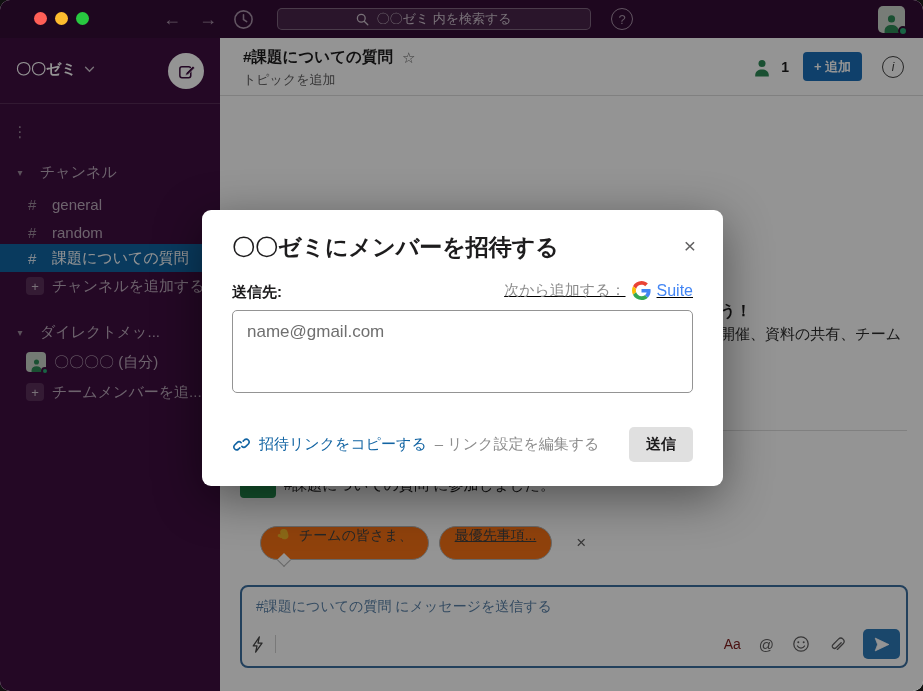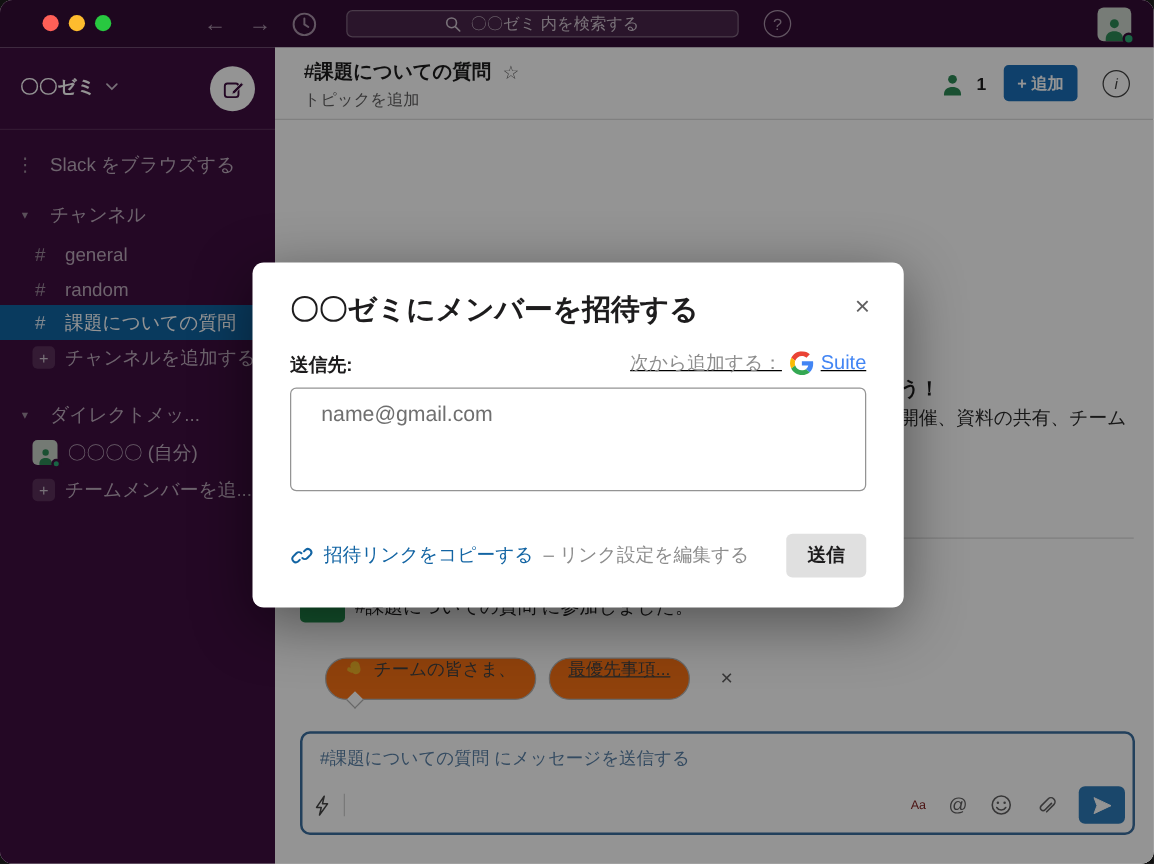--- a/index.html
+++ b/index.html
@@ -68,37 +68,37 @@
   .pill + .pill{margin-left:10px;text-decoration:underline;}
   .pill .tail{position:absolute;left:18px;bottom:-6px;width:10px;height:10px;background:#ffffff;
     border-left:1px solid #b3b3b3;border-bottom:1px solid #b3b3b3;transform:rotate(-45deg);}
   .pill-dismiss{margin-left:24px;font-size:17px;color:#616061;}
 
   .composer{position:absolute;left:20px;top:489px;width:668px;height:83px;border:2px solid #3B6E9F;border-radius:8px;background:#ffffff;}
   .composer-placeholder{position:absolute;left:14px;top:11px;font-size:14px;color:#5B82A8;white-space:nowrap;}
   .composer-bar{position:absolute;left:8px;right:6px;bottom:5px;height:34px;display:flex;align-items:center;}
   .composer-bar .vdiv{width:1px;height:18px;background:#d0d0d0;margin:0 10px;}
   .composer-bar .spacer{flex:1;}
-  .fmt-label{font-size:10px;color:#7f1d1d;margin-right:18px;}
+  .fmt-label{font-size:14px;color:#7f1d1d;margin-right:18px;}
   .at-label{font-size:15px;color:#616061;margin-right:18px;}
   .cb-icon{margin-right:18px;display:flex;align-items:center;}
   .send-btn{width:37px;height:30px;border-radius:5px;background:#2E7AB8;display:flex;align-items:center;justify-content:center;}
 
   
   .overlay{position:absolute;inset:0;background:rgba(0,0,0,0.42);z-index:50;}
   .modal{position:absolute;left:202px;top:210px;width:521px;height:276px;background:#ffffff;border-radius:9px;z-index:100;
     box-shadow:0 12px 48px rgba(0,0,0,0.45);}
   .modal-title{position:absolute;left:30px;top:22px;font-size:23px;font-weight:700;color:#1d1c1d;white-space:nowrap;}
   .modal-close{position:absolute;right:27px;top:24px;font-size:21px;color:#616061;}
   .to-label{position:absolute;left:30px;top:73px;font-size:15px;font-weight:700;color:#1d1c1d;}
   .add-from{position:absolute;right:30px;top:71px;display:flex;align-items:center;gap:6px;text-decoration:underline;}
   .add-from-label{font-size:15px;color:#8d8d8d;}
   .gsuite-label{font-size:16px;color:#4285F4;}
   .modal-textarea{position:absolute;left:30px;top:100px;width:461px;height:83px;border:1px solid #949494;border-radius:5px;
-    padding:11px 24px;font-size:17px;color:#1d1c1d;resize:none;outline:none;}
+    padding:11px 14px;font-size:17px;color:#1d1c1d;resize:none;outline:none;}
   .modal-textarea::placeholder{color:#6f6f6f;opacity:1;}
   .modal-footer-left{position:absolute;left:30px;top:217px;height:35px;display:flex;align-items:center;gap:8px;}
   .copy-link{font-size:15px;color:#1264A3;white-space:nowrap;text-align:right;}
   .edit-link{font-size:15px;color:#8d8d8d;white-space:nowrap;}
   .modal-send{position:absolute;right:30px;top:217px;width:64px;height:35px;border-radius:5px;background:#e0e0e0;
     display:flex;align-items:center;justify-content:center;font-size:15px;font-weight:700;color:#1d1c1d;}
 </style>
 </head>
 <body>
 
@@ -148,21 +148,20 @@
       <div class="compose-btn">
         <svg width="19" height="19" viewBox="0 0 20 20">
           <rect x="3" y="5" width="11.5" height="11.5" rx="2.2" fill="none" stroke="#3F0E40" stroke-width="1.6"></rect>
           <path d="M9.5 11.6l7.3-7.3 1.9 1.9-7.3 7.3-2.5.6.6-2.5z" fill="#3F0E40" stroke="#ffffff" stroke-width="0.8"></path>
         </svg>
       </div>
     </div>
 
     <div class="side-row" style="top:80px;">
       <span class="lead">⋮</span>
-      <span>Slack をブラウズする</span>
     </div>
 
     <div class="side-row" style="top:120px;">
       <span class="lead caret">▾</span>
       <span>チャンネル</span>
     </div>
 
     <div class="side-row" style="top:152px;">
       <span class="lead2">#</span>
       <span>general</span>

